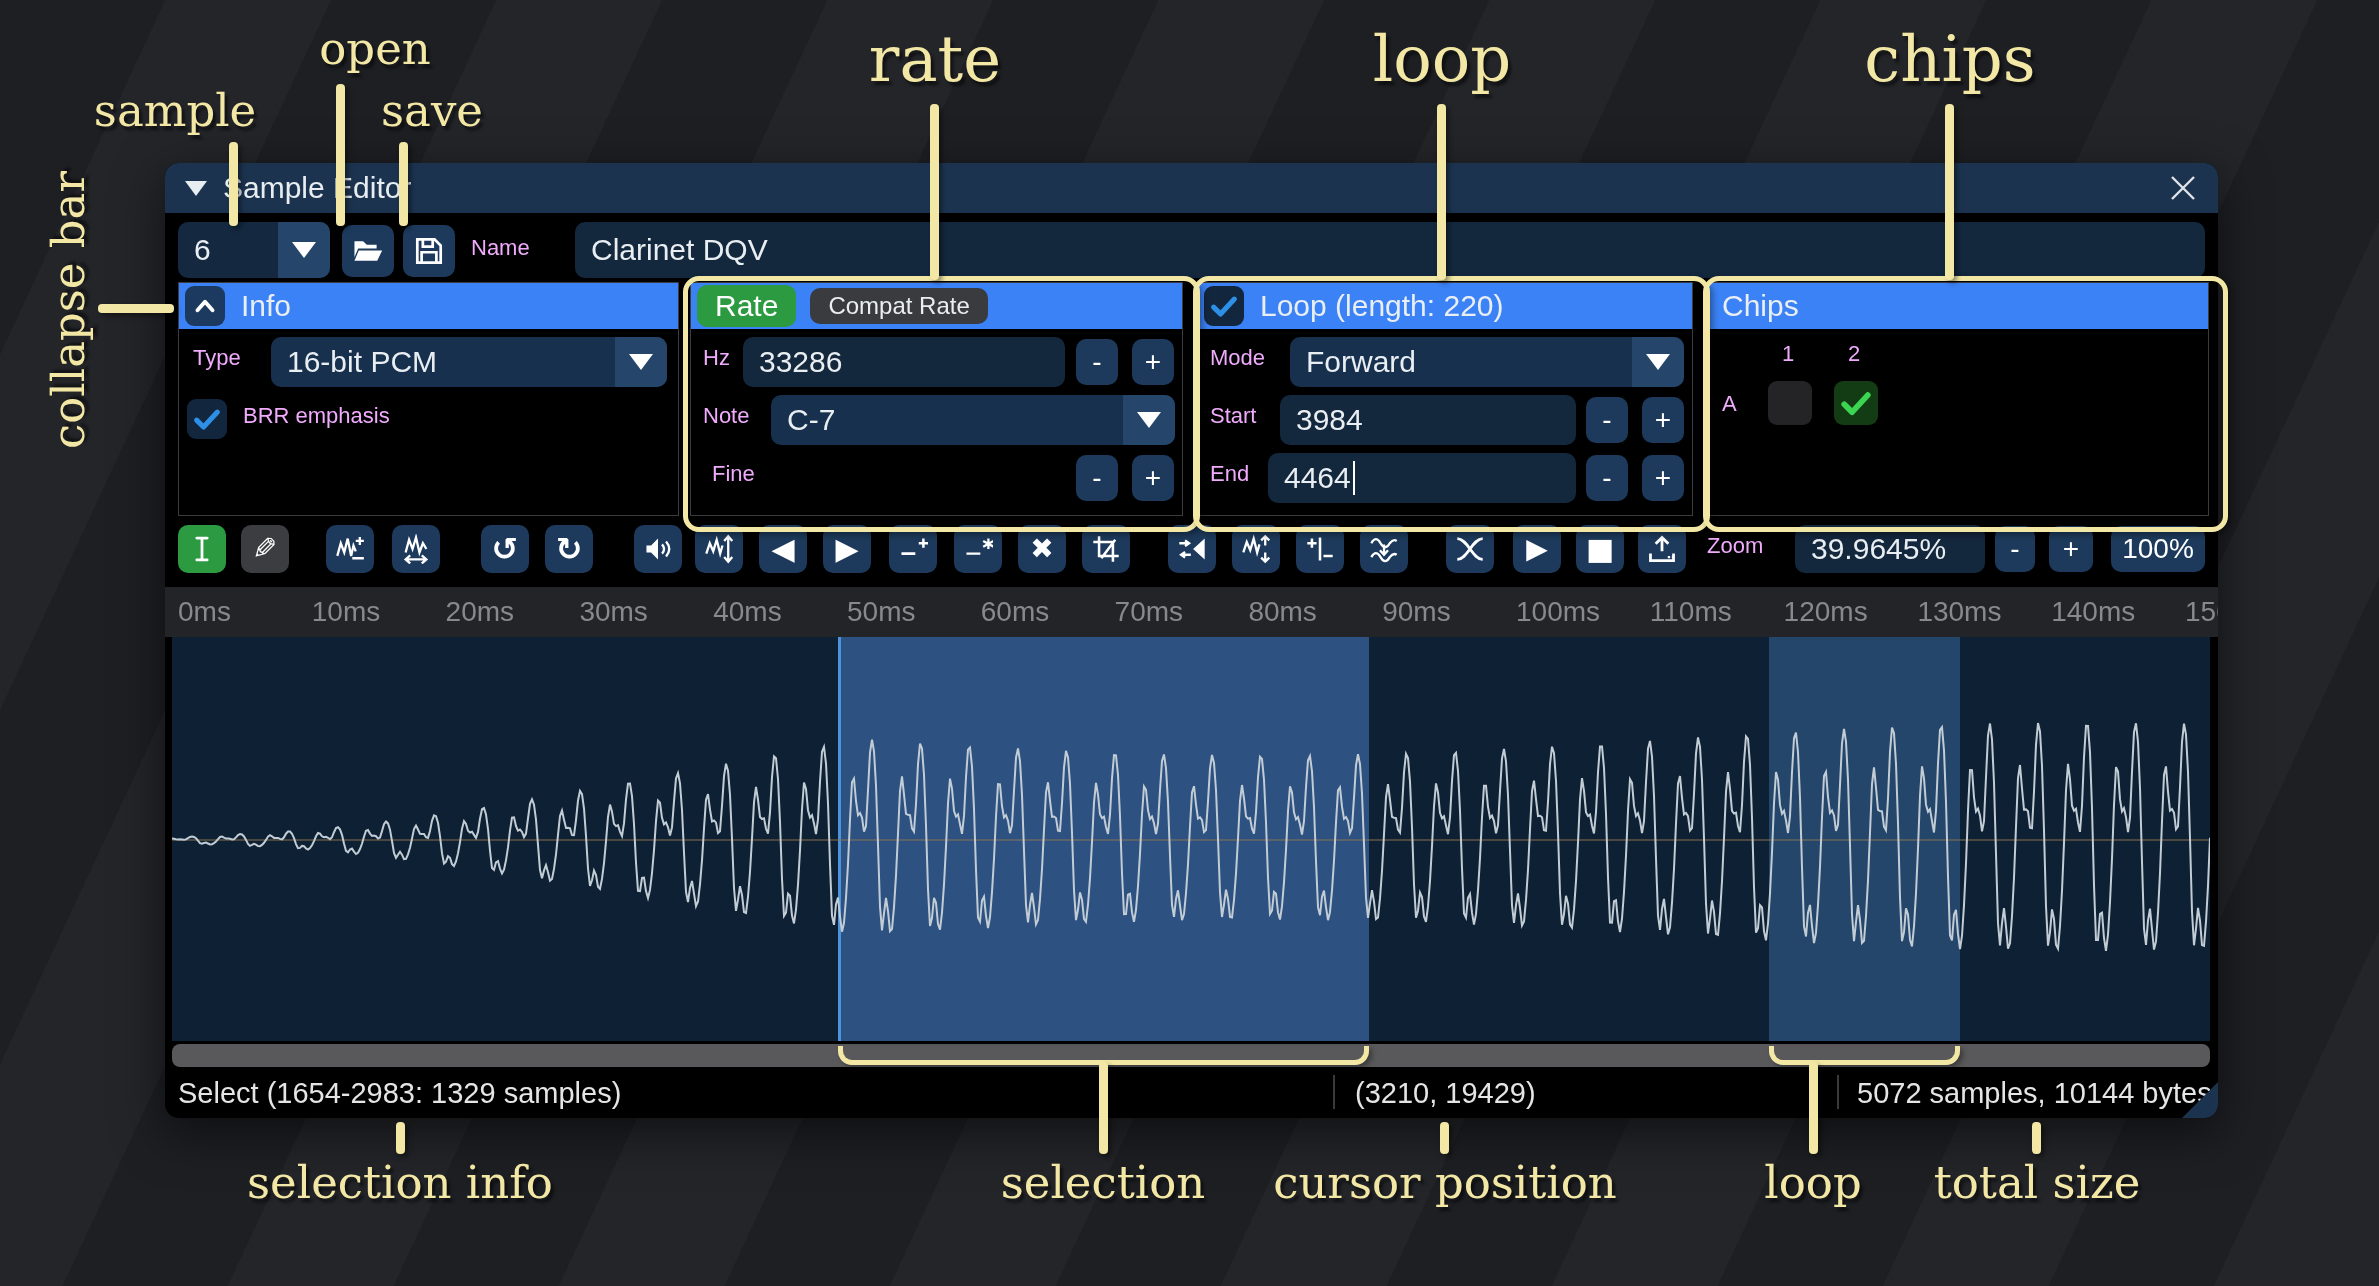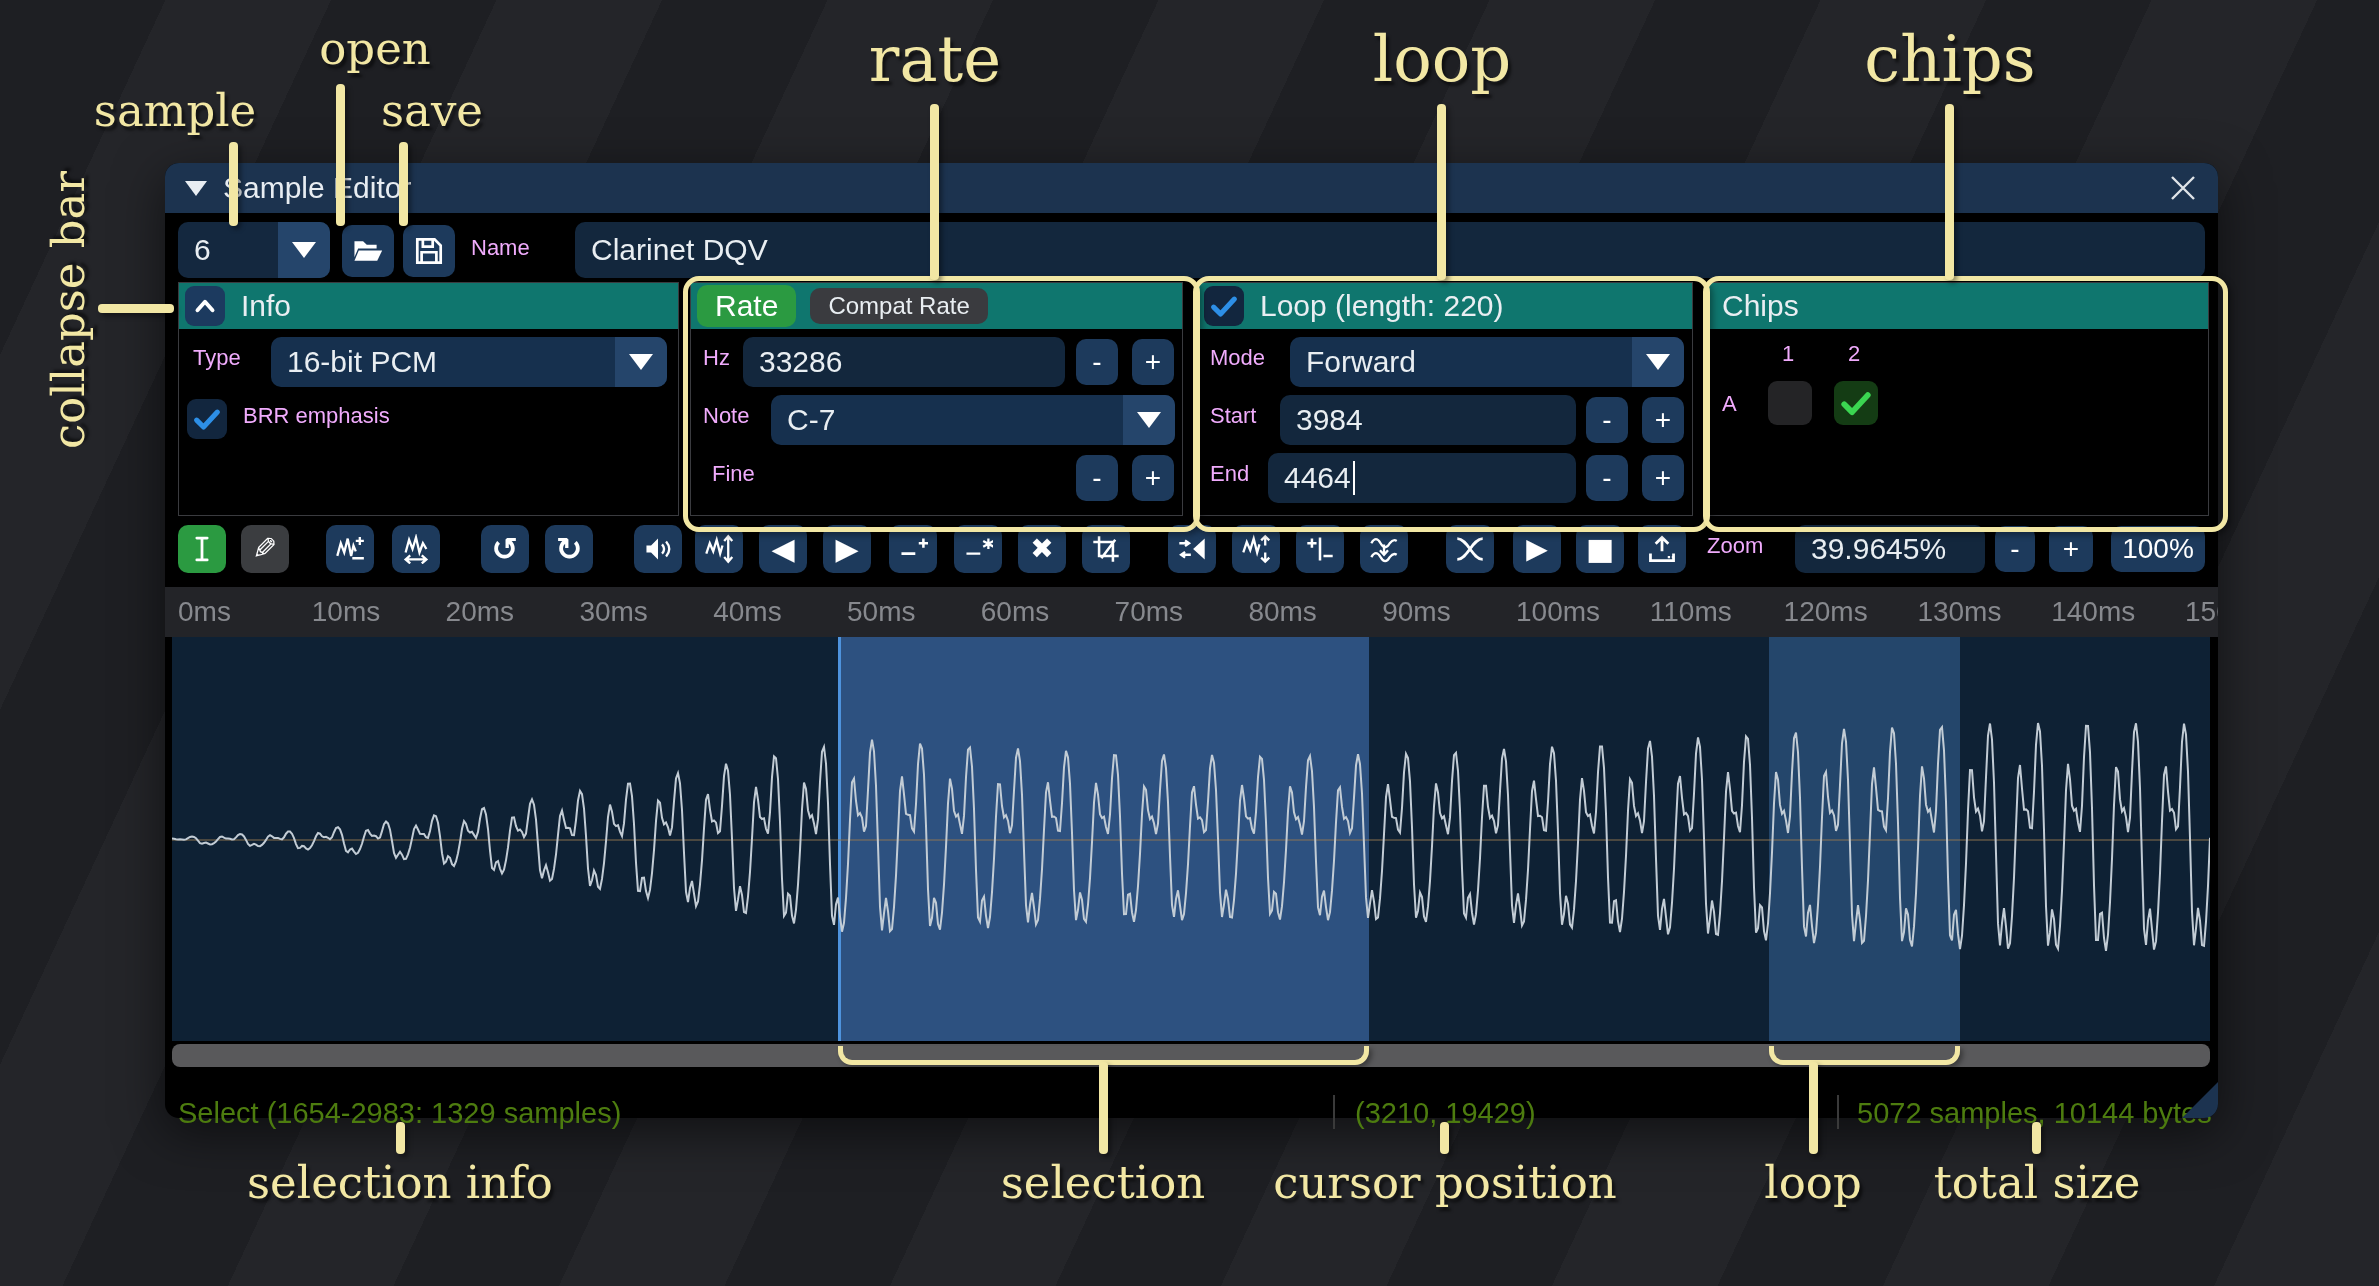--- a/index.html
+++ b/index.html
@@ -26,21 +26,21 @@
        border-radius:0 10px 10px 0;display:flex;align-items:center;justify-content:center;}
   .caret{width:0;height:0;border-left:12px solid transparent;border-right:12px solid transparent;
        border-top:16px solid #fff;}
   .mini{position:absolute;width:42px;height:46px;background:#1d3a5c;border-radius:10px;color:#fff;
        font-size:28px;display:flex;align-items:center;justify-content:center;cursor:pointer;}
   .lbl{position:absolute;color:#f0abfc;font-size:22px;}
   .chk{position:absolute;width:40px;height:40px;background:#12263e;border-radius:9px;
        display:flex;align-items:center;justify-content:center;cursor:pointer;}
   
   .panel{position:absolute;top:119px;height:234px;background:#000;border:1px solid #3a3b3f;box-sizing:border-box;}
-  .phead{position:absolute;left:0;top:0;right:0;height:46px;background:#0f766e;display:flex;align-items:center;}
+  .phead{position:absolute;left:0;top:0;right:0;height:46px;background:#3b82f6;display:flex;align-items:center;}
   .phead .pt{color:#e9eef2;font-size:30px;}
   
   #toolbar{position:absolute;left:0;top:357px;width:100%;height:64px;}
   .tbtn{position:absolute;top:5px;width:48px;height:48px;border-radius:10px;background:#1d3a5c;
        display:flex;align-items:center;justify-content:center;color:#fff;cursor:pointer;
        font-family:"DejaVu Sans",sans-serif;font-size:27px;line-height:1;}
   .tbtn svg{display:block;}
   .g::before{display:block;}
   .g-pencil::before{content:"✎";transform:scaleX(-1);font-size:30px;}
   .g-undo::before{content:"↺";font-weight:bold;font-size:32px;}
@@ -52,21 +52,21 @@
   .g-stop::before{content:"■";font-size:30px;}
   
   #ruler{position:absolute;left:0;top:424px;width:100%;height:50px;background:#232428;overflow:hidden;}
   #ruler span{position:absolute;top:9px;color:#87898e;font-size:28px;}
   #wavebox{position:absolute;left:7px;top:474px;width:2038px;height:404px;background:#0e2134;overflow:hidden;}
   #sel-region{position:absolute;top:0;bottom:0;background:#2d5180;border-left:3px solid #4e93dd;box-sizing:border-box;}
   #loop-region{position:absolute;top:0;bottom:0;background:#24466b;}
   #centerline{position:absolute;left:0;right:0;top:202px;height:2px;background:rgba(150,120,80,.45);}
   #scrollbar{position:absolute;left:7px;top:881px;width:2038px;height:23px;background:#59595b;border-radius:8px;}
   
-  #status{position:absolute;left:0;top:904px;width:100%;height:46px;color:#4d7c0f;font-size:29px;margin-top:20px;}
+  #status{position:absolute;left:0;top:904px;width:100%;height:46px;color:#e5e5e5;font-size:29px;}
   #status .seg-sep{position:absolute;top:8px;width:2px;height:34px;background:#3a3a3a;}
   #grip{position:absolute;right:0;bottom:0;width:0;height:0;
         border-left:36px solid transparent;border-bottom:36px solid #1c3350;border-radius:0 0 14px 0;}
   
   .ann{position:absolute;color:#f2e7a4;font-family:"DejaVu Serif","Liberation Serif",serif;
        text-shadow:3px 4px 3px rgba(0,0,0,.55);white-space:nowrap;}
   .ann.big{font-size:64px;}
   .ann.med{font-size:45px;}
   .stem{position:absolute;background:#f2e7a4;border-radius:4px;box-shadow:3px 3px 5px rgba(0,0,0,.4);}
   .ybox{position:absolute;border:5px solid #f2e7a4;border-radius:16px;box-shadow:3px 3px 6px rgba(0,0,0,.35);pointer-events:none;}

